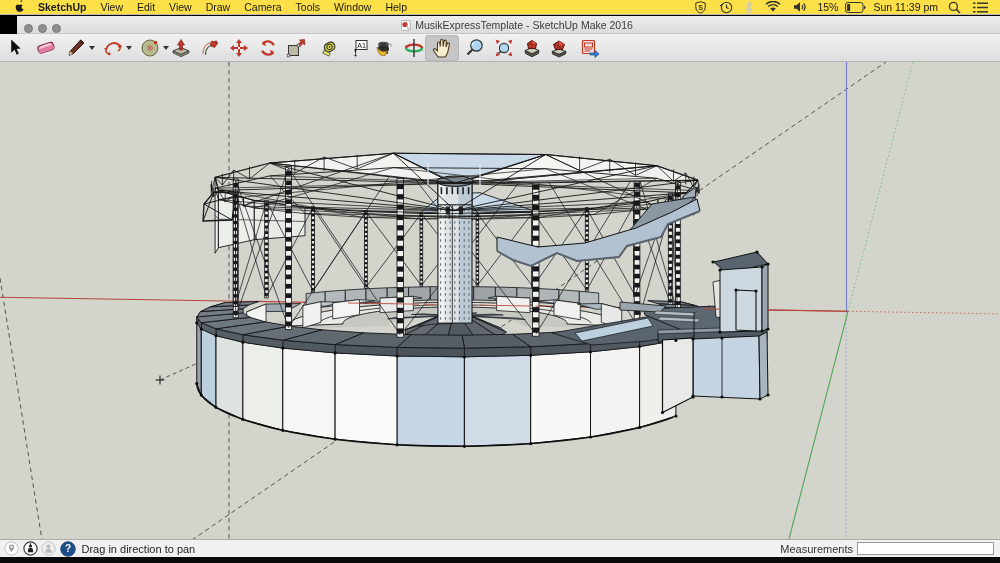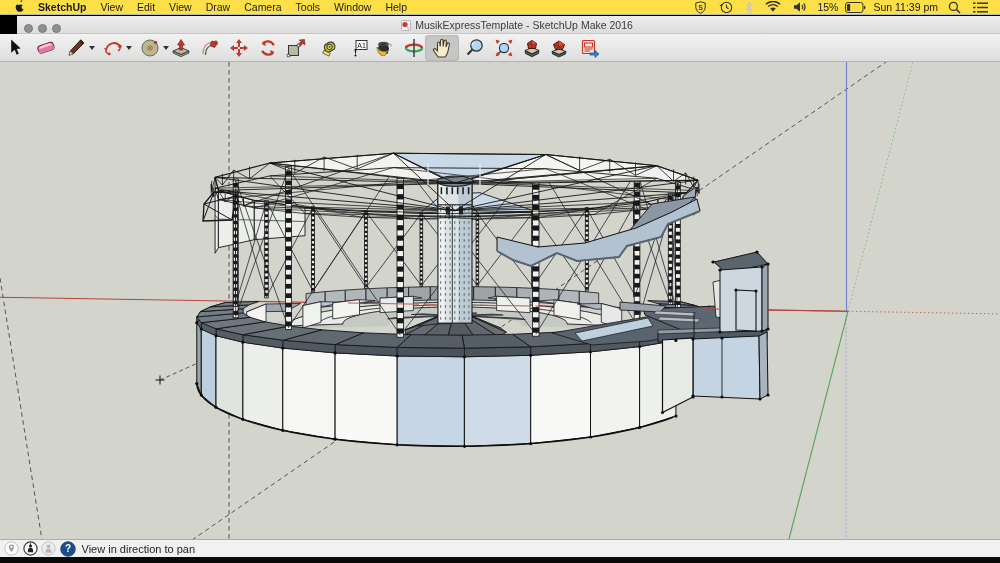--- a/index.html
+++ b/index.html
@@ -1023,15 +1023,19 @@
         <circle cx="7.5" cy="5.4" r="1.9" fill="#b9b9b9"></circle>
         <path d="M7.5 7.6 c2 0 3.1 1.4 3.1 3.3 l0 0.9 -6.2 0 0 -0.9 c0 -1.9 1.1 -3.3 3.1 -3.3 z" fill="#b9b9b9"></path>
       </svg>
   </span>
   <span class="sb-ico">
     <svg width="16" height="16" viewBox="0 0 16 16">
         <circle cx="8" cy="8" r="7.3" fill="#1d4e89" stroke="#16406f" stroke-width="0.8"></circle>
         <text x="8" y="11.4" font-size="10" font-weight="bold" text-anchor="middle" fill="#fff" font-family="Liberation Sans">?</text>
       </svg>
   </span>
-  <span class="sb-hint">View in direction to pan</span>
+  <span class="sb-hint">Drag in direction to pan</span>
+  <div class="sb-right">
+    <span class="sb-meas-label">Measurements</span>
+    <input class="sb-meas-input" type="text" value="" style="">
+  </div>
 </div>
 <div class="blackstrip"></div>
 
 </body></html>

